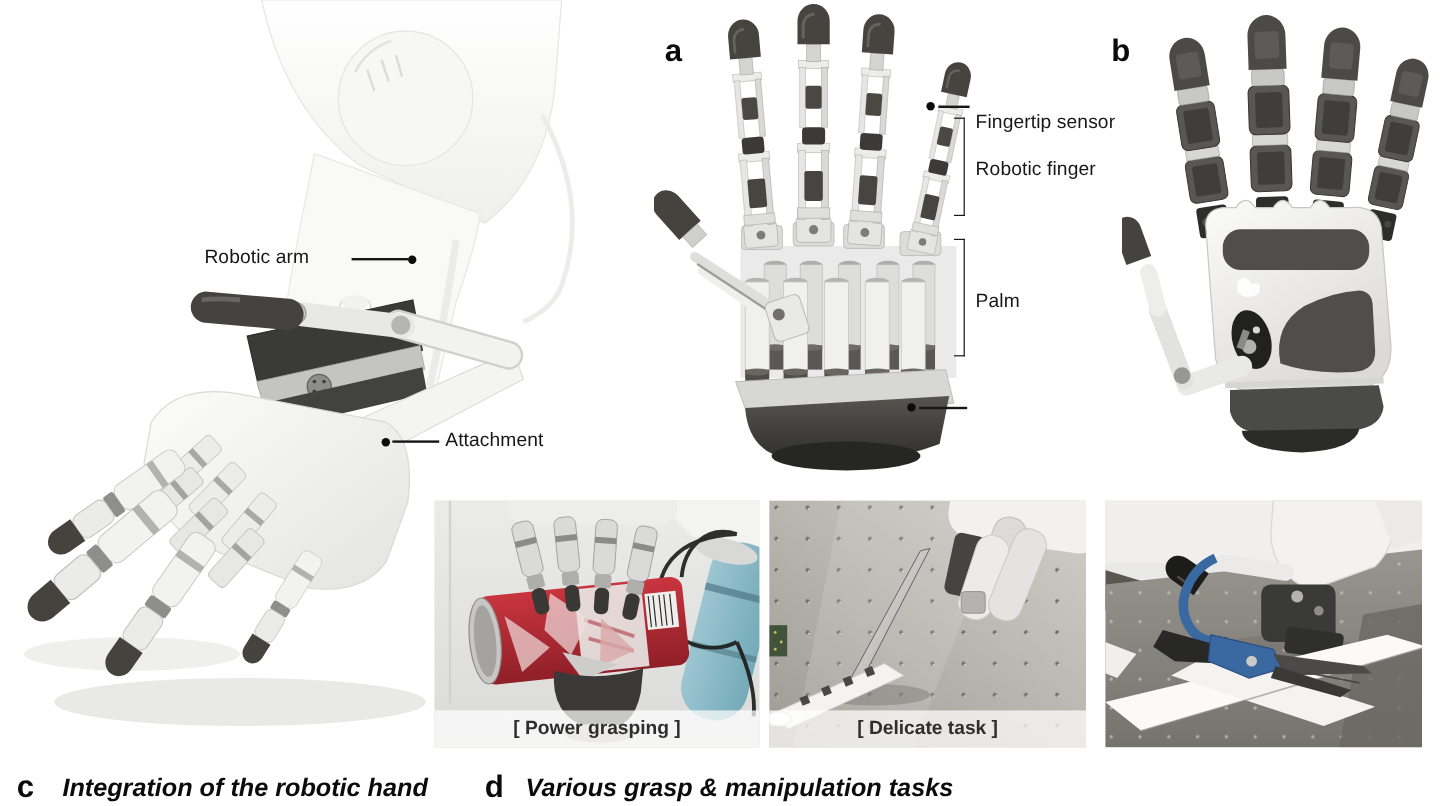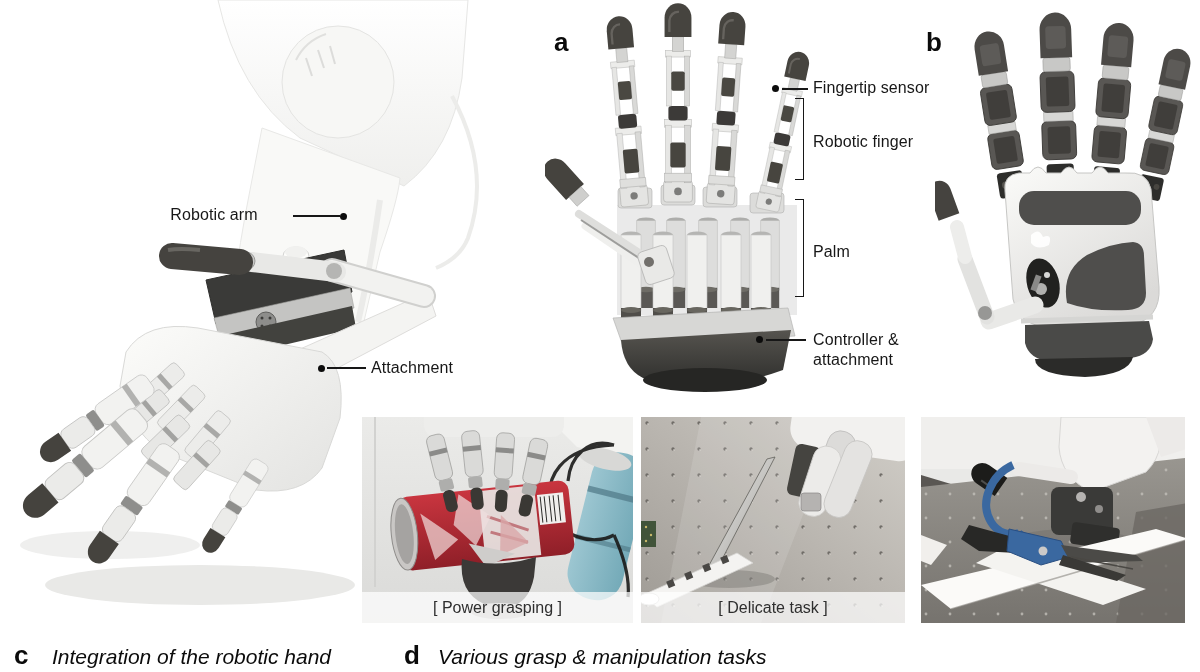--- a/index.html
+++ b/index.html
@@ -6,24 +6,24 @@
   #stage{position:relative;width:1200px;height:672px;background:#ffffff;overflow:hidden;
          font-family:"Liberation Sans","DejaVu Sans",sans-serif;}
   .art{position:absolute;}
   .ann{position:absolute;font-size:16px;color:#171717;white-space:nowrap;letter-spacing:.1px;}
   .ann.right{text-align:center;}
   .lead{position:absolute;height:1.6px;background:#171717;}
   .dot{position:absolute;width:7px;height:7px;border-radius:50%;background:#0c0c0c;}
   .bracket{position:absolute;width:9px;border-top:1.7px solid #171717;border-right:1.7px solid #171717;
            border-bottom:1.7px solid #171717;box-sizing:border-box;}
   .figletter{position:absolute;font-size:26px;font-weight:bold;color:#0b0b0b;}
-  .figcap{position:absolute;font-size:21px;font-weight:normal;font-style:italic;color:#0b0b0b;white-space:nowrap;}
+  .figcap{position:absolute;font-size:21px;font-weight:bold;font-style:italic;color:#0b0b0b;white-space:nowrap;}
   .photo{position:absolute;top:417px;width:264px;height:206px;overflow:hidden;background:#e9e9e7;}
   .capbar{position:absolute;left:0;right:0;bottom:0;height:31px;background:rgba(255,255,255,0.72);
-          display:flex;align-items:center;justify-content:center;font-size:16px;color:#2e2e2e;white-space:nowrap;}
+          display:flex;align-items:center;justify-content:center;font-size:16px;color:#2e2e2e;white-space:nowrap;font-weight:bold;}
   .ctrl2{line-height:20px;}
 </style>
 </head>
 <body>
 
 <div id="stage">
 
   <svg class="art" style="left:0;top:0" width="510" height="625" viewBox="0 0 510 625">
     <defs>
       <linearGradient id="cArmG" x1="0" y1="0" x2="0" y2="1">
@@ -170,31 +170,27 @@
     <path d="M 36 220 L 106 266" stroke="#9d9d9b" stroke-width="2"></path>
     <rect x="96" y="248" width="30" height="34" rx="5" fill="#e9e9e7" stroke="#b7b7b5" stroke-width="0.8" transform="rotate(-18 111 265)"></rect>
     <circle cx="104" cy="262" r="5" fill="#72706c"></circle>
     <polygon points="68,318 243,308 250,336 78,346" fill="#d7d7d5" stroke="#b5b5b3" stroke-width="0.7"></polygon>
     <path d="M 76 340 L 246 330 L 238 370 Q 160 398 98 378 Q 78 368 76 340 Z" fill="url(#aBaseG)"></path>
     <ellipse cx="160" cy="380" rx="62" ry="12" fill="#262624"></ellipse>
   </svg>
 
   <div class="dot" style="left:772px;top:85px"></div>
   <div class="lead" style="left:782px;top:88px;width:26px"></div>
-  <div class="ann" style="left:813px;top:79px">Fingertip sensor</div>
+  <div class="ann" style="left:813px;top:94px">Fingertip sensor</div>
   <div class="bracket" style="left:795px;top:98px;height:82px"></div>
   <div class="ann" style="left:813px;top:133px">Robotic finger</div>
   <div class="bracket" style="left:795px;top:199px;height:98px"></div>
   <div class="ann" style="left:813px;top:243px">Palm</div>
   <div class="dot" style="left:756px;top:336px"></div>
   <div class="lead" style="left:766px;top:339px;width:40px"></div>
-  <div class="ann ctrl2" style="left:813px;top:330px">
-    <div>Controller &amp;</div>
-    <div>attachment</div>
-  </div>
 
   <div class="figletter" style="left:926px;top:27px">b</div>
   <svg class="art" style="left:935px;top:5px" width="265" height="390" viewBox="0 0 265 390">
     <defs>
       <linearGradient id="bPalmG" x1="0" y1="0" x2="0.6" y2="1">
         <stop offset="0" stop-color="#fbfbf9"></stop>
           <stop offset="1" stop-color="#dbdad8"></stop>
       </linearGradient>
       <g id="fB">
         <rect x="-12" y="-24" width="24" height="24" rx="3" fill="#2d2d2b"></rect>

